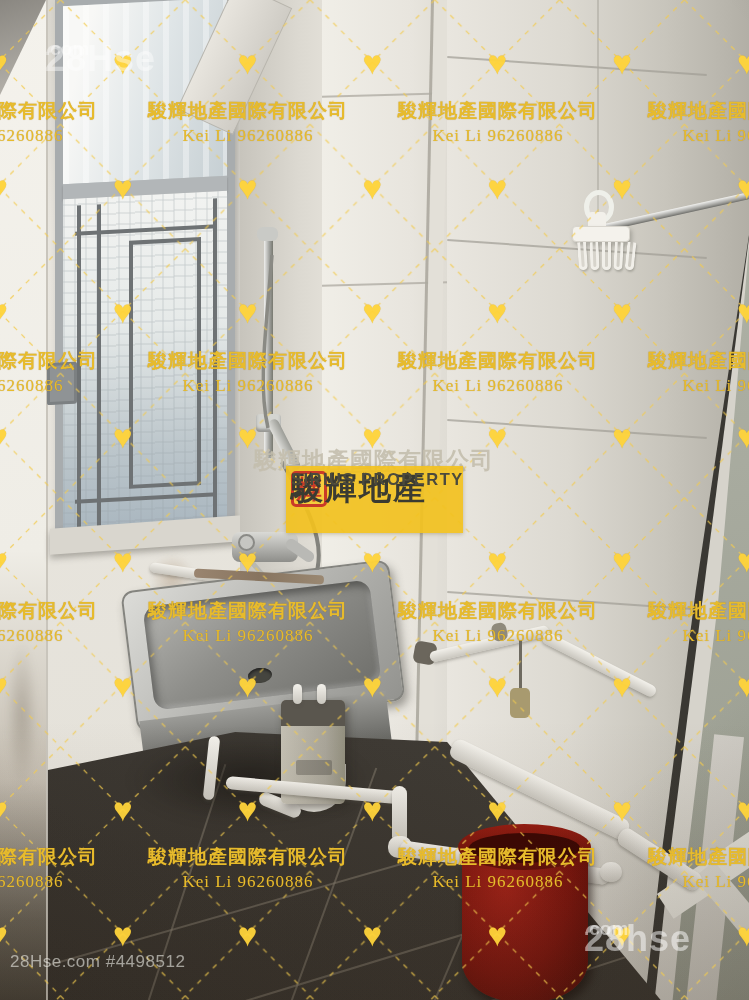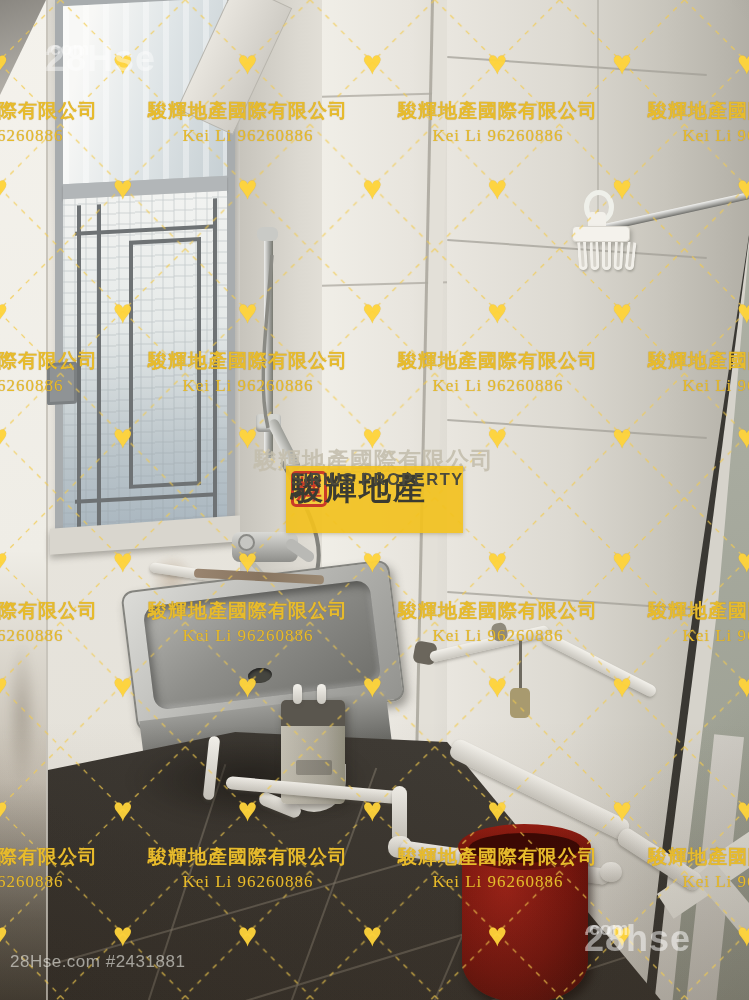--- a/index.html
+++ b/index.html
@@ -455,14 +455,14 @@
   <div class="logo-fullname">駿輝地產國際有限公司</div>
   <div class="logo-banner">
     <div class="logo-row">
       <span class="logo-seal">輝</span>
       <span class="logo-zh">駿輝地產</span>
     </div>
     <span class="logo-divider"></span>
     <span class="logo-en">SIRIUS PROPERTY</span>
   </div>
 
-  <div class="caption">28Hse.com #2431881</div>
+  <div class="caption">28Hse.com #4498512</div>
 </div>
 
 </body></html>

